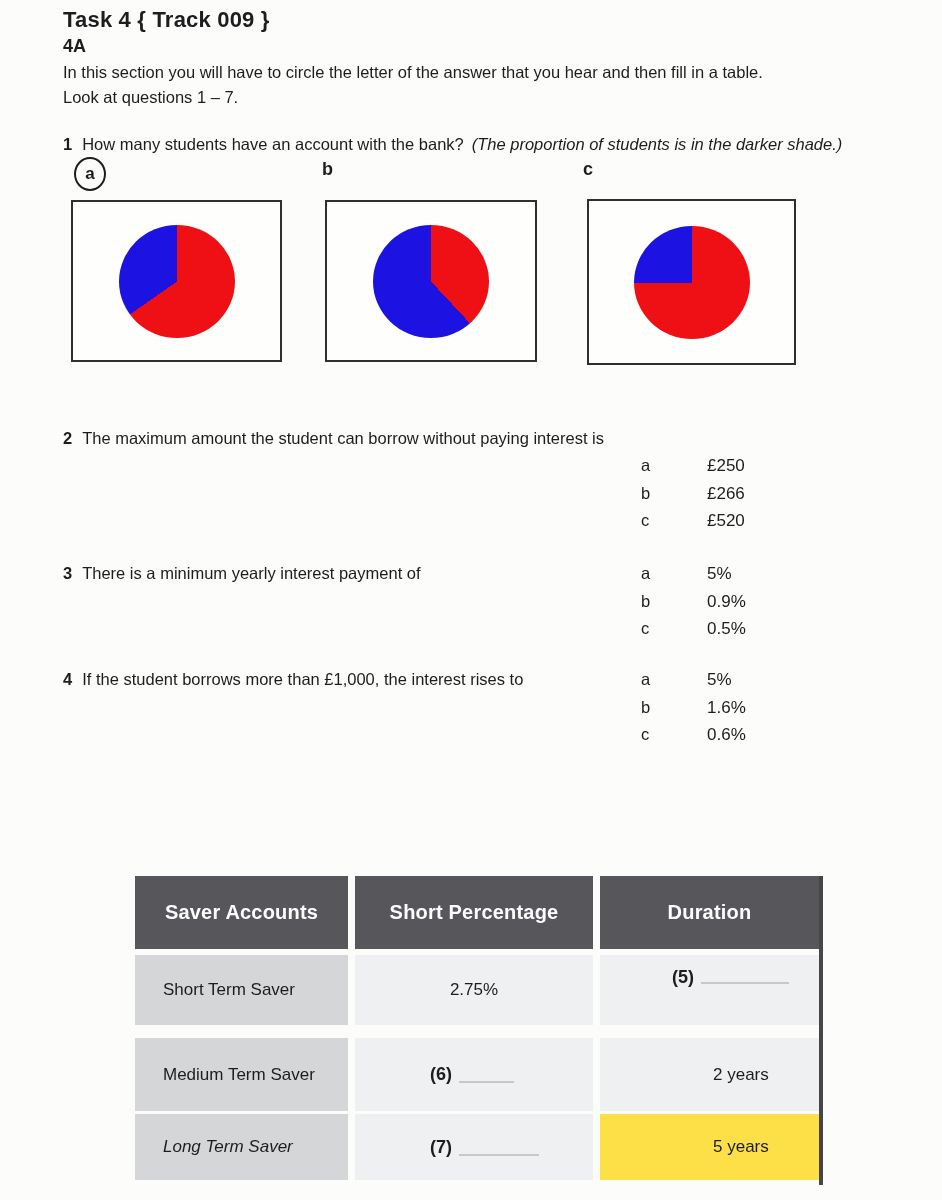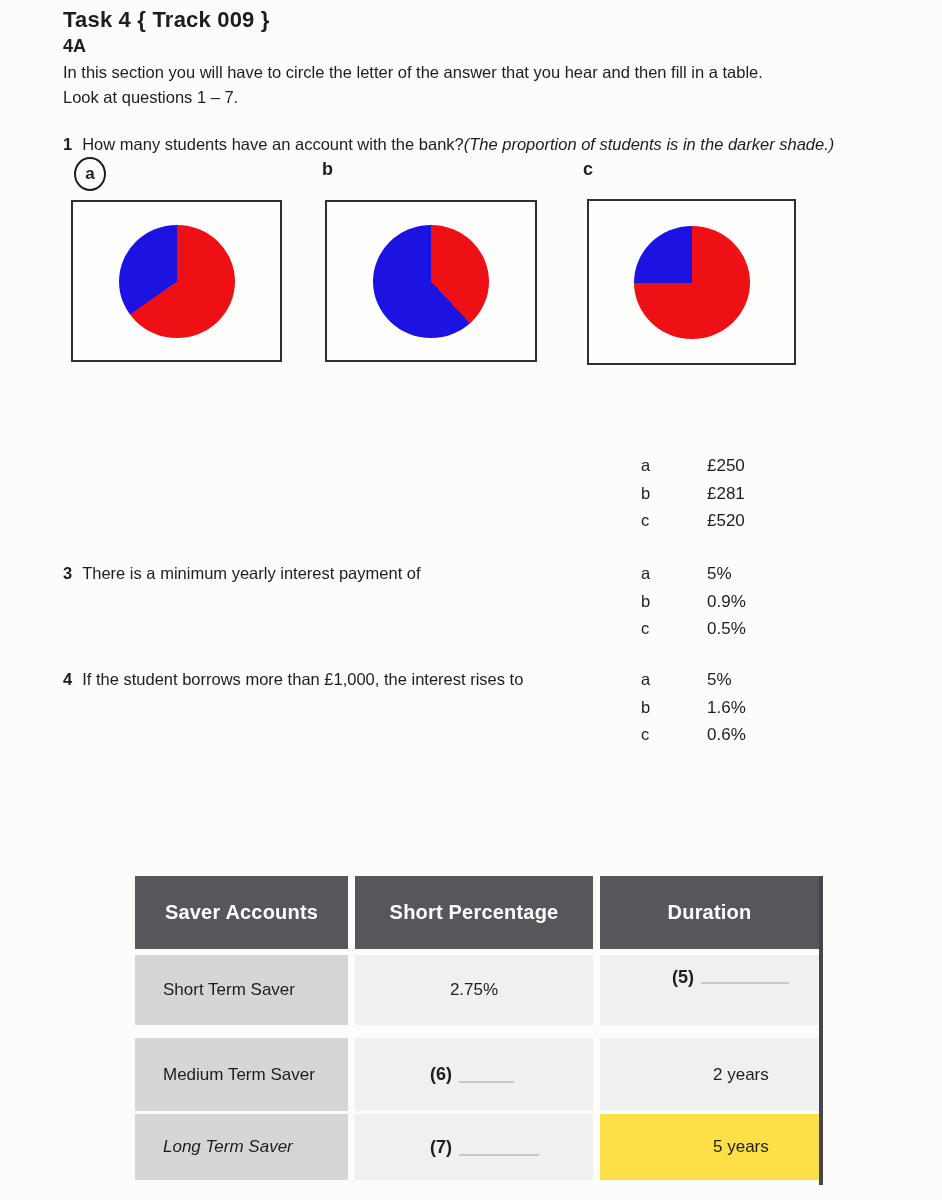--- a/index.html
+++ b/index.html
@@ -10,21 +10,21 @@
   }
   .nowrap{white-space:nowrap;}
   
   .title{position:absolute;left:63px;top:7px;font-size:22px;font-weight:bold;letter-spacing:.2px;}
   .section-label{position:absolute;left:63px;top:36px;font-size:18px;font-weight:bold;}
   .instr1{position:absolute;left:63px;top:63px;font-size:16.5px;}
   .instr2{position:absolute;left:63px;top:88px;font-size:16.5px;}
   
   .q1-line{position:absolute;left:63px;top:135px;font-size:16.5px;}
   .q-num{font-weight:bold;margin-right:10px;}
-  .q1-note{font-style:italic;margin-left:0;}
+  .q1-note{font-style:italic;margin-left:8px;}
   .pie-opt-a{
     position:absolute;left:74px;top:157px;width:28px;height:30px;
     border:2px solid #1d1d1f;border-radius:50%;
     display:flex;align-items:center;justify-content:center;
     font-weight:bold;font-size:17px;
   }
   .pie-opt-b{position:absolute;left:322px;top:159px;font-weight:bold;font-size:18px;}
   .pie-opt-c{position:absolute;left:583px;top:159px;font-weight:bold;font-size:18px;}
   .pie-box{
     position:absolute;top:200px;height:158px;border:2px solid #2f2f31;
@@ -93,28 +93,31 @@
   <div class="pie-box a">
     <div class="pie" style="background: conic-gradient(rgb(238, 16, 20) 0deg, rgb(238, 16, 20) 235deg, rgb(28, 18, 226) 235deg, rgb(28, 18, 226) 360deg);"></div>
   </div>
   <div class="pie-box b">
     <div class="pie" style="background: conic-gradient(rgb(238, 16, 20) 0deg, rgb(238, 16, 20) 137deg, rgb(28, 18, 226) 137deg, rgb(28, 18, 226) 360deg);"></div>
   </div>
   <div class="pie-box c">
     <div class="pie" style="background: conic-gradient(rgb(238, 16, 20) 0deg, rgb(238, 16, 20) 270deg, rgb(28, 18, 226) 270deg, rgb(28, 18, 226) 360deg);"></div>
   </div>
 
+  <div class="q-line q2-line nowrap">
+    <span class="q-num">2</span><span>The maximum amount the student can borrow without paying interest is</span>
+  </div>
   <div class="opts opts-q2">
     <div class="opt-row">
       <span class="opt-letter">a</span>
       <span class="opt-value">£250</span>
     </div>
     <div class="opt-row">
       <span class="opt-letter">b</span>
-      <span class="opt-value">£281</span>
+      <span class="opt-value">£266</span>
     </div>
     <div class="opt-row">
       <span class="opt-letter">c</span>
       <span class="opt-value">£520</span>
     </div>
   </div>
 
   <div class="q-line q3-line nowrap">
     <span class="q-num">3</span><span>There is a minimum yearly interest payment of</span>
   </div>

